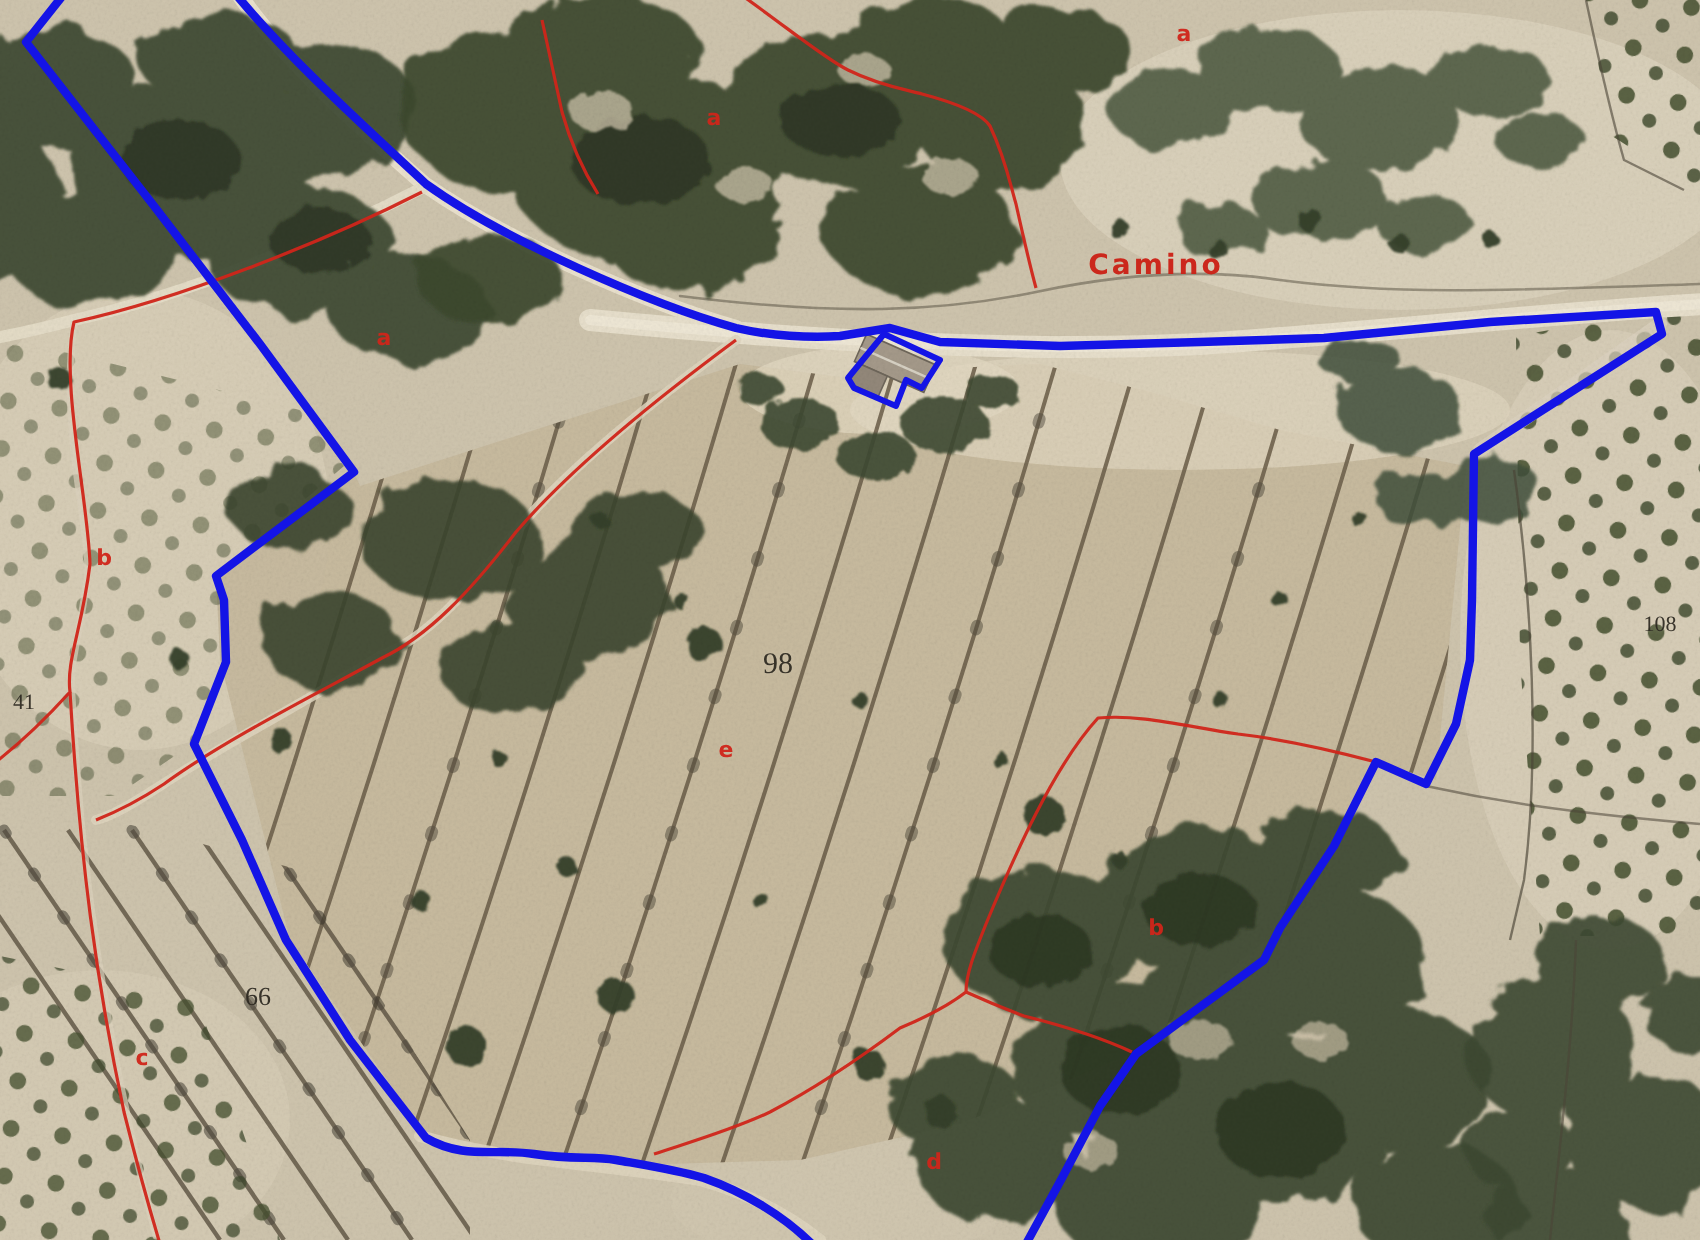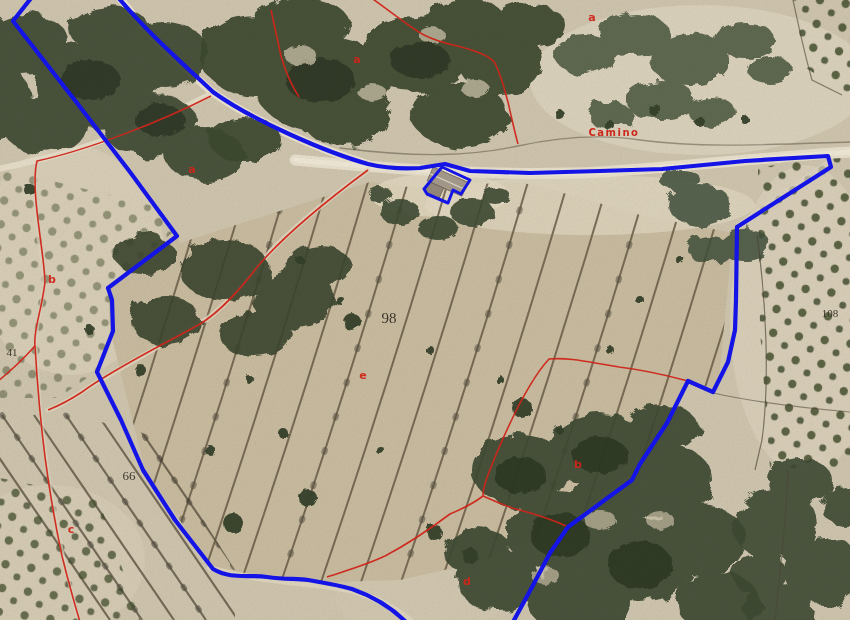--- a/index.html
+++ b/index.html
@@ -2,21 +2,21 @@
 <html><head>
 <meta charset="utf-8">
 <style>
   html,body{margin:0;padding:0;background:#1e1e1e;font-family:"DejaVu Sans",sans-serif;}
   .viewport{position:relative;width:850px;height:620px;overflow:hidden;background:#cfc5ae;}
   .viewport svg{position:absolute;left:0;top:0;display:block;}
   .label-layer{position:absolute;left:0;top:0;width:100%;height:100%;pointer-events:none;}
   .map-label{position:absolute;transform:translate(-50%,-50%);white-space:nowrap;line-height:1;}
   .map-label.dark{font-weight:400;opacity:.92;text-shadow:0 0 2px rgba(230,220,200,.35);font-family:Liberation Serif, serif;}
   .map-label.letter{font-weight:700;font-size:11px;opacity:.95;}
-  .map-label.road{font-weight:700;font-size:10px;letter-spacing:1.5px;opacity:.95;margin-left:36px;}
+  .map-label.road{font-weight:700;font-size:14px;letter-spacing:1.5px;opacity:.95;}
 </style>
 </head>
 <body>
 
 <div class="viewport">
 <svg width="850" height="620" viewBox="0 0 850 620">
   <defs>
     <filter id="organic" x="-30%" y="-30%" width="160%" height="160%">
       <feTurbulence type="fractalNoise" baseFrequency="0.05" numOctaves="3" result="t"></feTurbulence>
       <feDisplacementMap in="SourceGraphic" in2="t" scale="16"></feDisplacementMap>
@@ -272,22 +272,22 @@
   </g>
 
   <g fill="none" stroke-width="4.2" stroke-linejoin="round" stroke-linecap="round" stroke="#1414e6">
     <path d="M32,-3 L13,21 L77,103 L130,172 L177,236 L108,288 L112,300 L113,331 L97,372 L121,420 L143,470 L175,520 L213,569 C232,580 248,574 267,577 C287,580 296,578 308,580 C325,583 338,585 352,589 C372,596 392,608 406,622"></path>
     <path d="M117,-4 C143,28 182,63 213,92 C252,120 325,152 368,164 C385,168 405,169 420,168 L445,164 L470,171 L530,173 L600,171 L662,169 L745,161 L828,156 L831,167 L737,227 L736,300 L735,330 L728,362 L713,392 L688,381 L667,423 L640,464 L632,480 L568,527 L550,553 L531,589 L513,622"></path>
     <path stroke-width="3" d="M424,189 L442,167 L470,180 L461,194 L453,190 L448,203 L427,194 Z"></path>
   </g>
 </svg>
 
 <div class="label-layer">
-      <span class="map-label dark" style="left: 389px; top: 318px; color: rgb(44, 40, 32); font-size: 15px;">98</span>
-      <span class="map-label dark" style="left: 129px; top: 475px; color: rgb(44, 40, 32); font-size: 13px;">66</span>
+      <span class="map-label dark" style="left: 389px; top: 333px; color: rgb(44, 40, 32); font-size: 15px;">98</span>
+      <span class="map-label dark" style="left: 129px; top: 498px; color: rgb(44, 40, 32); font-size: 13px;">66</span>
       <span class="map-label dark" style="left: 12px; top: 352px; color: rgb(44, 40, 32); font-size: 11px;">41</span>
       <span class="map-label dark" style="left: 830px; top: 313px; color: rgb(44, 40, 32); font-size: 11px;">108</span>
       <span class="map-label letter" style="left: 192px; top: 169px; color: rgb(208, 37, 26);">a</span>
       <span class="map-label letter" style="left: 357px; top: 59px; color: rgb(208, 37, 26);">a</span>
       <span class="map-label letter" style="left: 592px; top: 17px; color: rgb(208, 37, 26);">a</span>
       <span class="map-label letter" style="left: 52px; top: 279px; color: rgb(208, 37, 26);">b</span>
       <span class="map-label letter" style="left: 363px; top: 375px; color: rgb(208, 37, 26);">e</span>
       <span class="map-label letter" style="left: 578px; top: 464px; color: rgb(208, 37, 26);">b</span>
       <span class="map-label letter" style="left: 71px; top: 529px; color: rgb(208, 37, 26);">c</span>
       <span class="map-label letter" style="left: 467px; top: 581px; color: rgb(208, 37, 26);">d</span>

